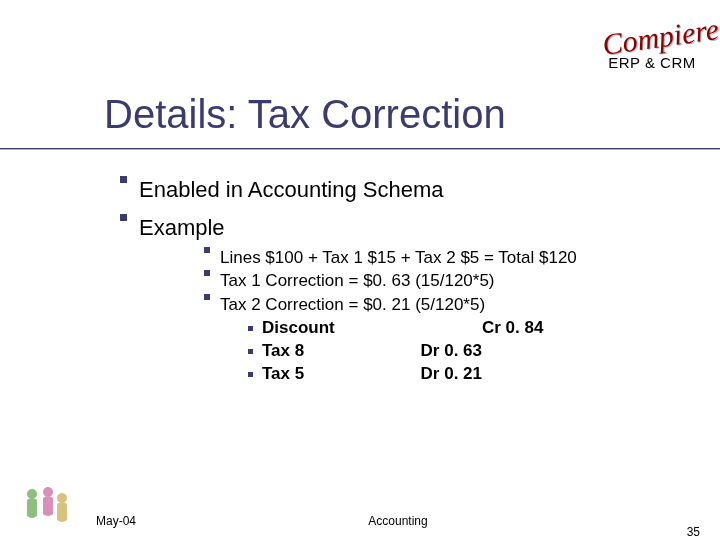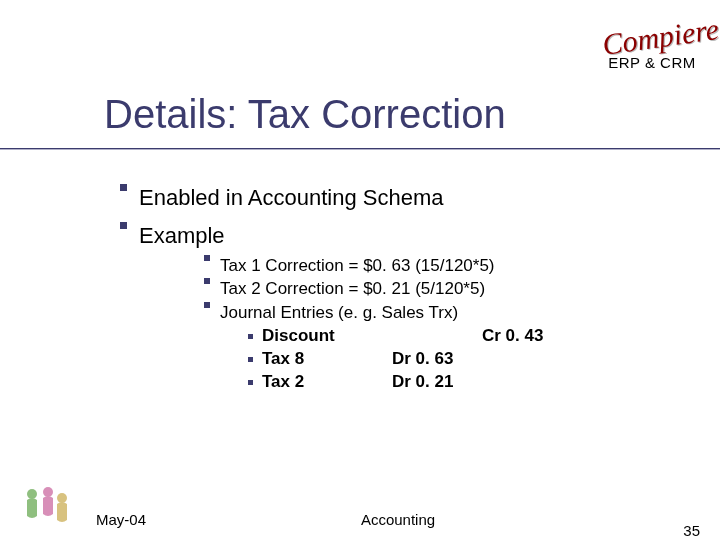--- a/index.html
+++ b/index.html
@@ -71,21 +71,21 @@
   .body {
     position: absolute;
     top: 170px;
     left: 120px;
     right: 40px;
     font-family: Tahoma, Verdana, sans-serif;
     font-size: 17px;
     line-height: 1.25;
   }
   .lvl1 {
-    margin-top: 14px;
+    margin-top: 6px;
     margin-bottom: 6px;
     font-size: 22px;
   }
   .lvl2 {
     margin-left: 42px;
     font-size: 17px;
     margin-top: 6px;
     margin-bottom: 6px;
   }
   .lvl2-block { margin-left: 42px; }
@@ -125,28 +125,28 @@
     margin-top: 2px;
   }
   .journal-row {
     display: flex;
     align-items: baseline;
     margin-top: 2px;
     font-weight: bold;
   }
   .jr-bullet { width: 14px; }
   .jr-name { width: 130px; }
-  .jr-dr { width: 90px; }
+  .jr-dr { width: 90px; text-align: right; }
   .jr-cr { width: 90px; }
   .footer {
     position: absolute;
     bottom: 12px;
     left: 96px;
     right: 20px;
-    font-size: 15px;
+    font-size: 12px;
     color: #000;
     font-family: Tahoma, sans-serif;
     display: flex;
     align-items: center;
   }
   .footer-center {
     position: absolute;
     left: 50%;
     transform: translateX(-50%);
   }
@@ -184,47 +184,47 @@
     </div>
 
 
     <div class="lvl1 row" style="margin-top:10px">
       <span class="bullet-sq"></span>
       <span class="txt">Example</span>
     </div>
 
     <div class="lvl3 row">
       <span class="bullet-sq sm"></span>
+      <span class="txt">Lines $100 + Tax 1 $15 + Tax 2 $5 = Total $120</span>
+    </div>
+    <div class="lvl3 row">
+      <span class="bullet-sq sm"></span>
       <span class="txt">Tax 1 Correction = $0. 63 (15/120*5)</span>
     </div>
     <div class="lvl3 row">
       <span class="bullet-sq sm"></span>
       <span class="txt">Tax 2 Correction = $0. 21 (5/120*5)</span>
-    </div>
-    <div class="lvl3 row">
-      <span class="bullet-sq sm"></span>
-      <span class="txt">Journal Entries (e. g. Sales Trx)</span>
     </div>
 
     <div class="journal-table">
       <div class="journal-row">
         <span class="jr-bullet"><span class="bullet-sq xs"></span></span>
         <span class="jr-name">Discount</span>
         <span class="jr-dr"></span>
-        <span class="jr-cr">Cr 0. 43</span>
+        <span class="jr-cr">Cr 0. 84</span>
       </div>
       <div class="journal-row">
         <span class="jr-bullet"><span class="bullet-sq xs"></span></span>
         <span class="jr-name">Tax 8</span>
         <span class="jr-dr">Dr 0. 63</span>
         <span class="jr-cr"></span>
       </div>
       <div class="journal-row">
         <span class="jr-bullet"><span class="bullet-sq xs"></span></span>
-        <span class="jr-name">Tax 2</span>
+        <span class="jr-name">Tax 5</span>
         <span class="jr-dr">Dr 0. 21</span>
         <span class="jr-cr"></span>
       </div>
     </div>
 
   </div>
 
   <svg class="deco-icon" viewBox="0 0 56 46">
     <circle cx="14" cy="10" r="5" fill="#8fbf7f"></circle>
     <path d="M9 16 Q14 12 19 16 L19 32 Q14 36 9 32 Z" fill="#8fbf7f"></path>

